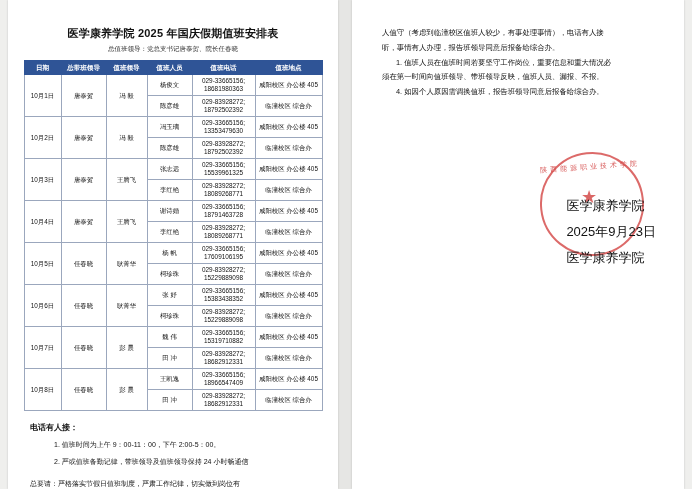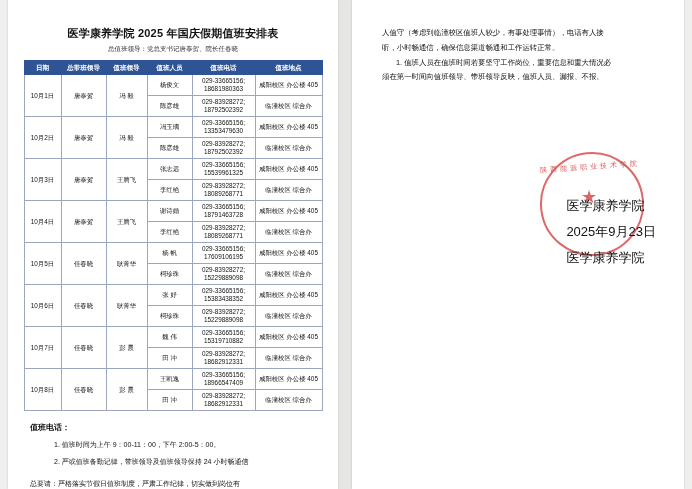--- a/index.html
+++ b/index.html
@@ -294,31 +294,32 @@
           </tr>
           <tr>
             <td>田 冲</td>
             <td class="phone">029-83928272;
 18682912331</td>
             <td class="loc">临潼校区 综合办</td>
           </tr>
         </tbody>
     </table>
 
-    <div class="req-title">值班电话：</div>
+    <div class="req-title">电话有人接：</div>
     <div class="req-item">1. 值班时间为上午 9：00-11：00，下午 2:00-5：00。</div>
     <div class="req-item">2. 严或值班备勤记律，带班领导及值班领导保持 24 小时畅通信</div>
     <div class="req-foot">总要请：严格落实节假日值班制度，严肃工作纪律，切实做到岗位有</div>
   </div>
 
   <div class="sheet sheet-right">
     <div class="rtext first">人值守（考虑到临潼校区值班人较少，有事处理事情），电话有人接</div>
-    <div class="rtext">听，小时畅通信，确保信息渠道畅通和工作运转正常。</div>
+    <div class="rtext">听，事情有人办理，报告班领导同意后报备给综合办。</div>
     <div class="rtext indent">1. 值班人员在值班时间若要坚守工作岗位，重要信息和重大情况必</div>
     <div class="rtext">须在第一时间向值班领导、带班领导反映，值班人员、漏报、不报。</div>
+    <div class="rtext indent">4. 如因个人原因需调换值班，报告班领导同意后报备给综合办。</div>
 
     <div class="stamp-wrap">
       <div class="stamp"></div>
       <div class="stamp-arc">陕西能源职业技术学院</div>
       <div class="stamp-star">★</div>
     </div>
 
     <div class="sign-block">
       <div>医学康养学院</div>
       <div>2025年9月23日</div>

